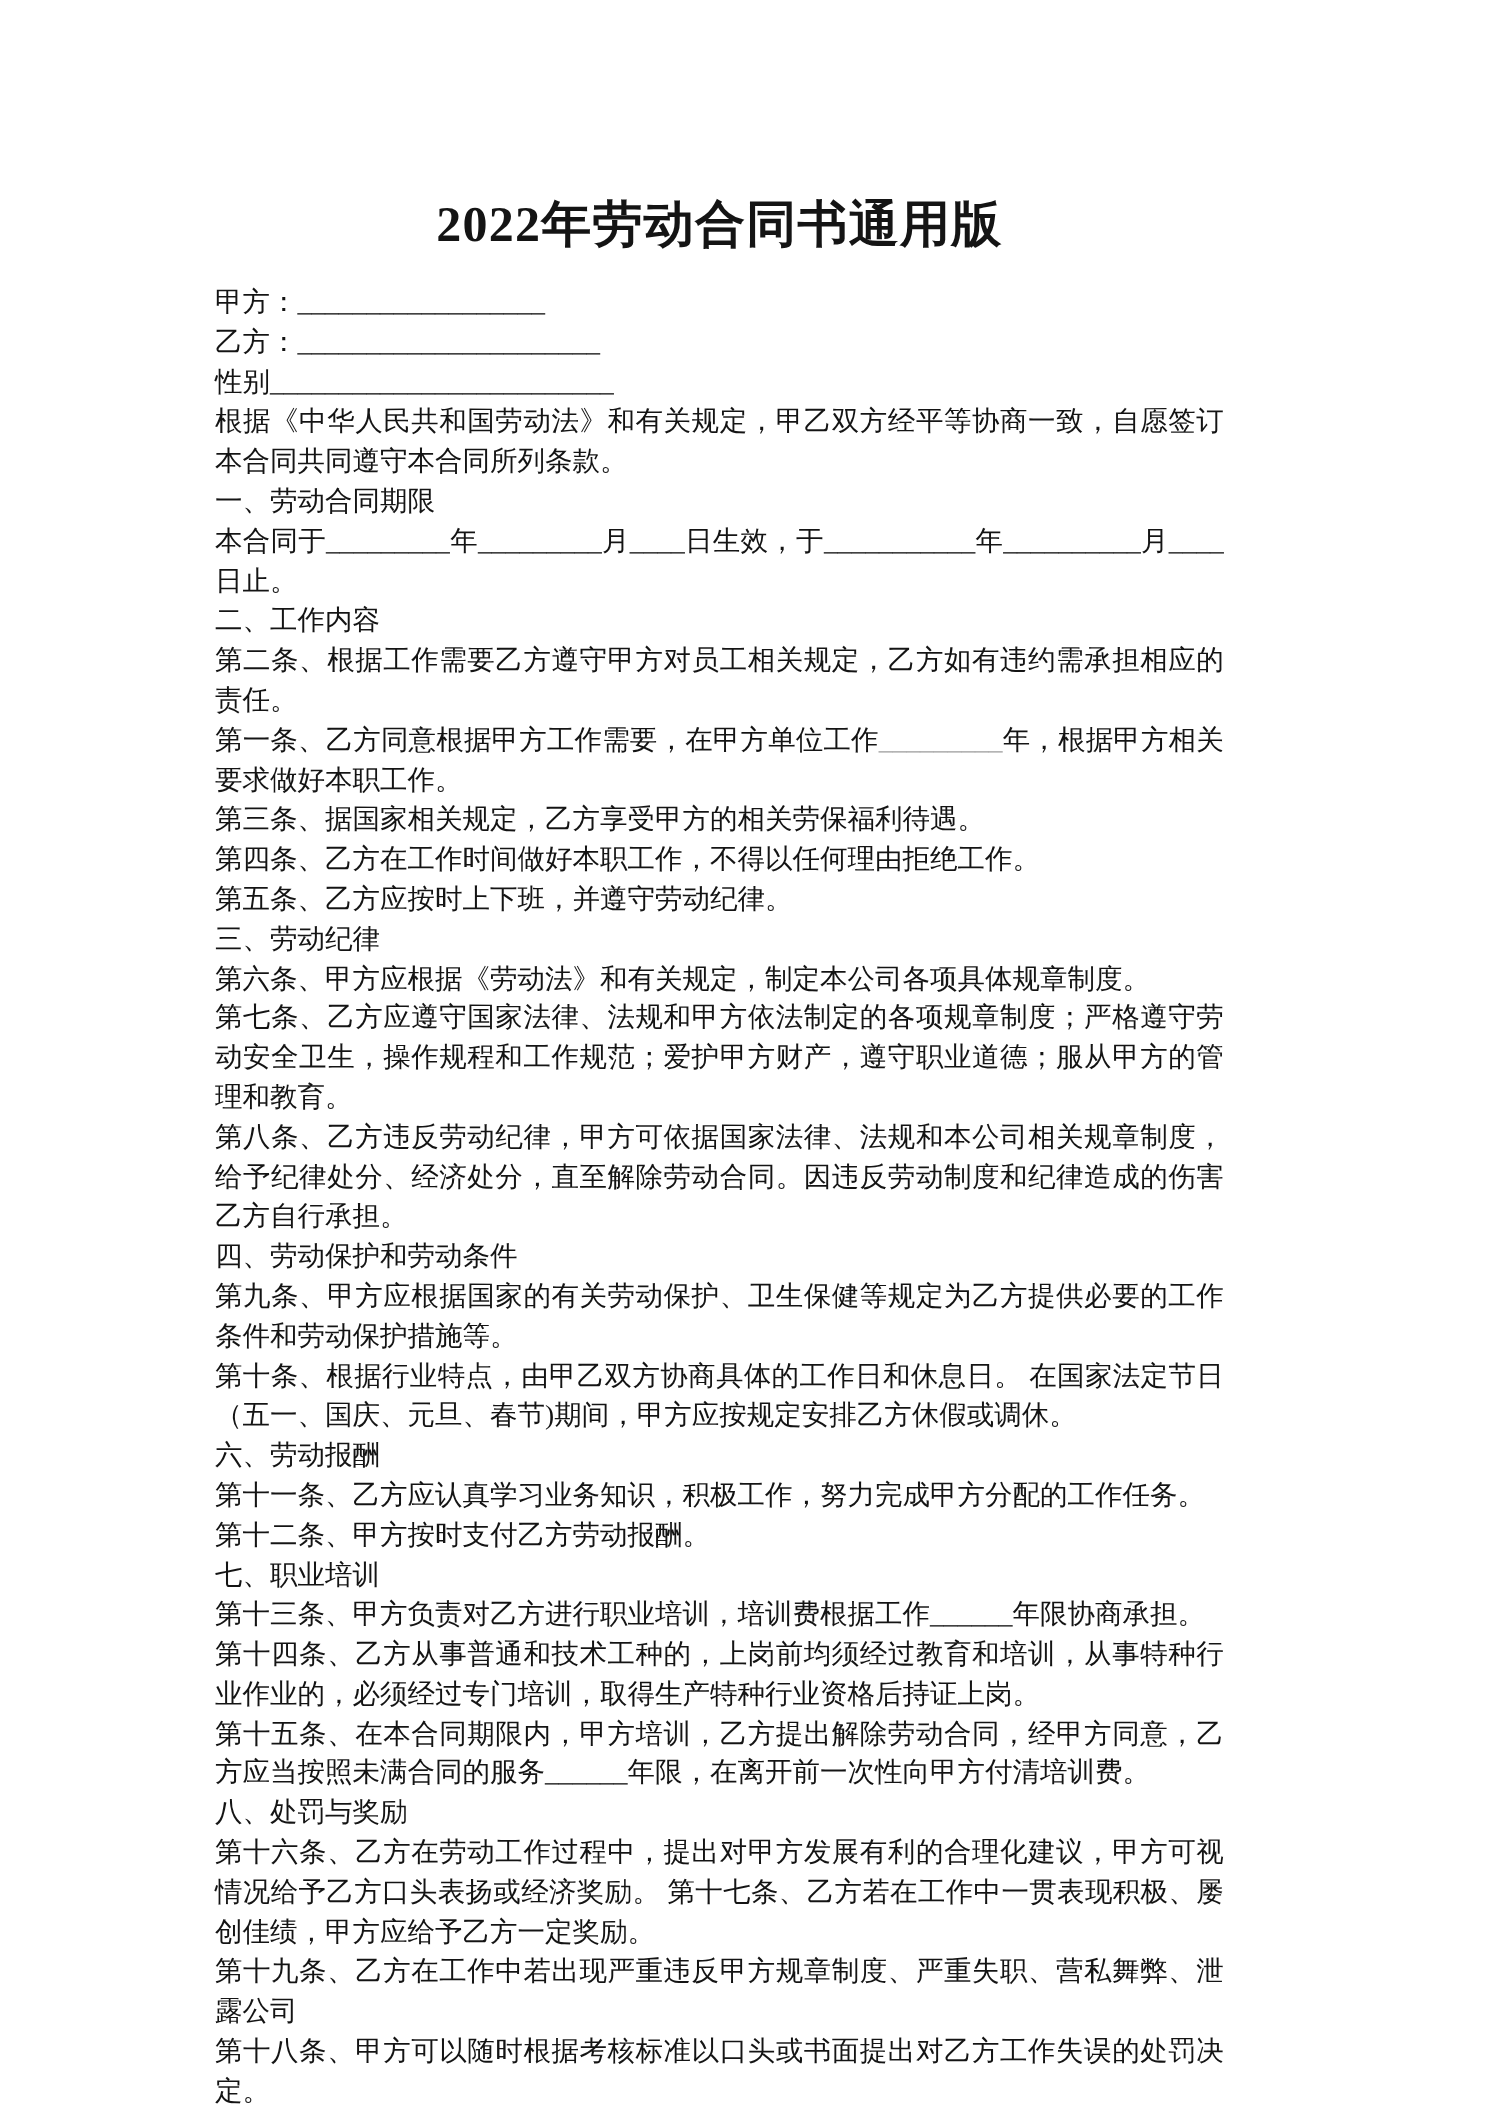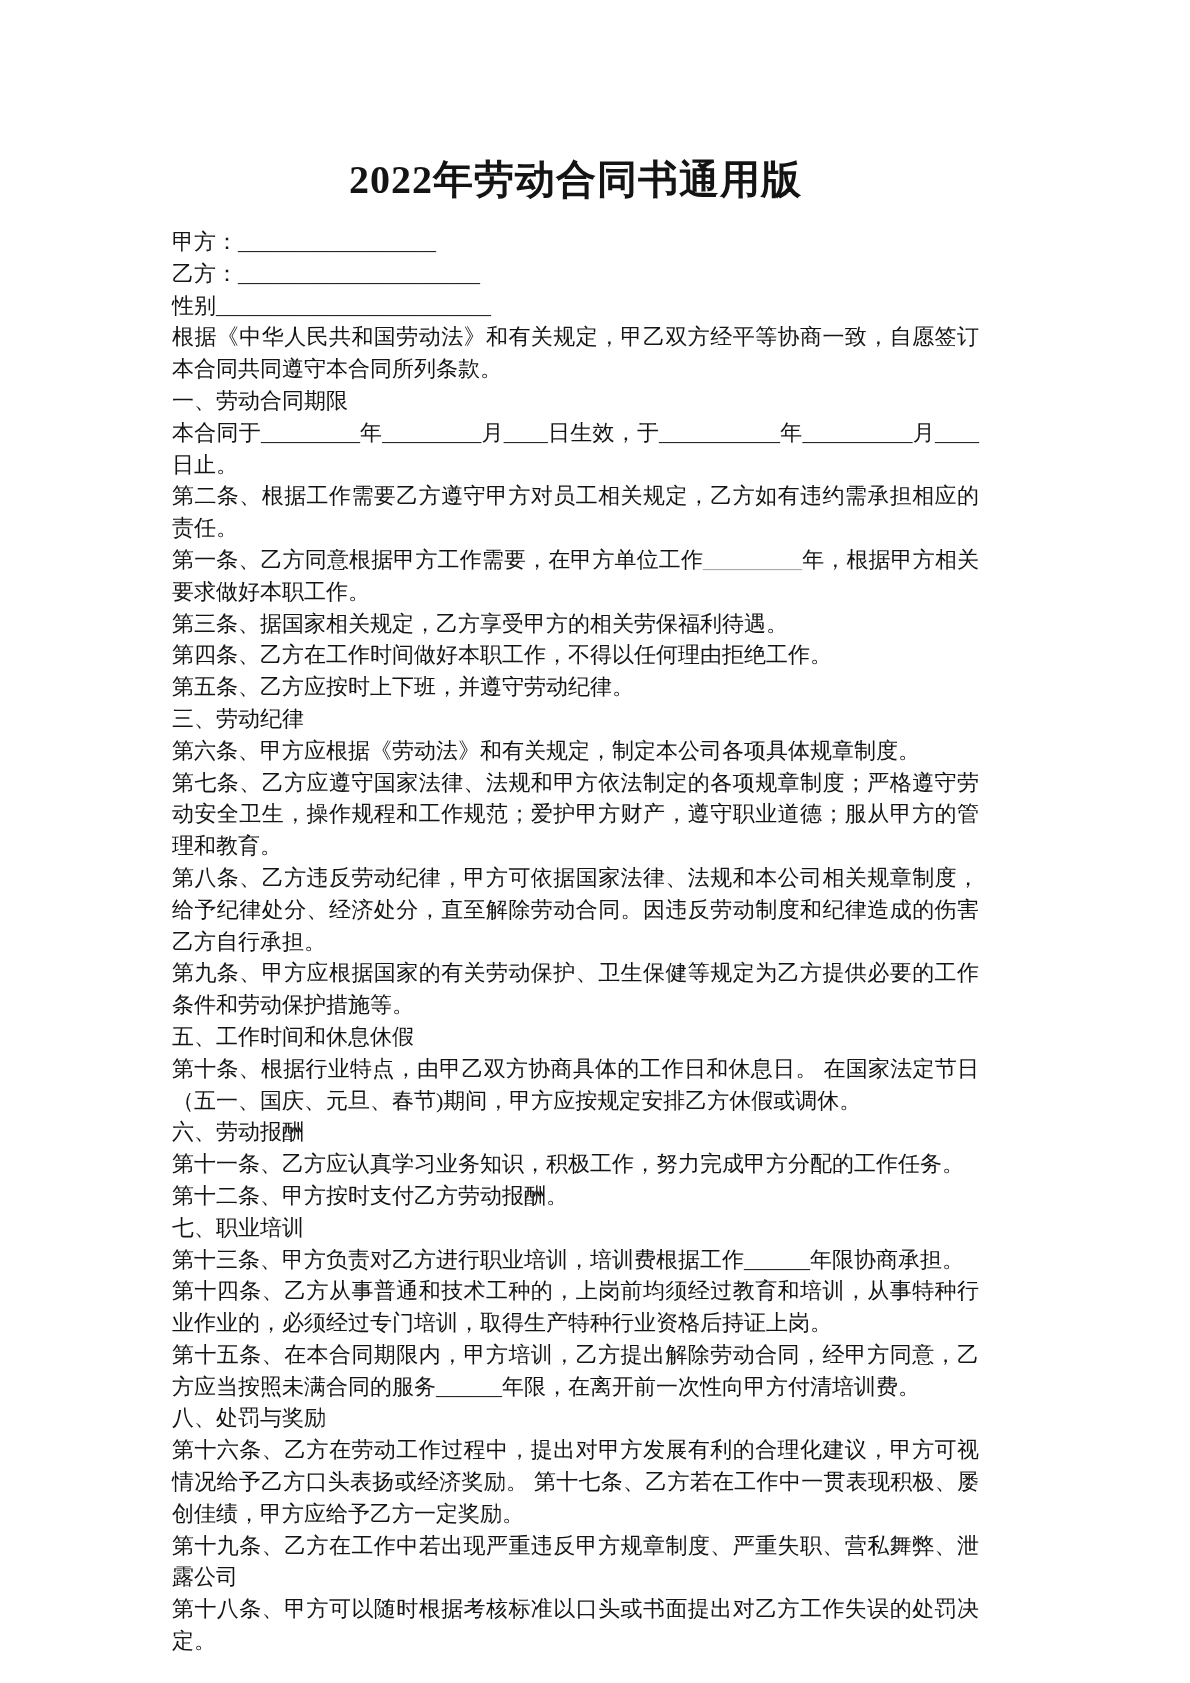--- a/index.html
+++ b/index.html
@@ -45,33 +45,34 @@
   <p class="line"><span>甲方：</span><span class="blank">__________________</span></p>
 
   <p class="line"><span>乙方：</span><span class="blank">______________________</span></p>
 
   <p class="line"><span>性别</span><span class="blank">_________________________</span></p>
 
 
   <p class="line">根据《中华人民共和国劳动法》和有关规定，甲乙双方经平等协商一致，自愿签订本合同共同遵守本合同所列条款。</p>
   <p class="line">一、劳动合同期限</p>
   <p class="line">本合同于_________年_________月____日生效，于___________年__________月____日止。</p>
+  <p class="line">二、工作内容</p>
 
   <p class="line">第二条、根据工作需要乙方遵守甲方对员工相关规定，乙方如有违约需承担相应的责任。</p>
 
   <p class="line"><span>第一条、乙方同意根据甲方工作需要，在甲方单位工作</span><span class="blank-gray">_________</span><span>年，根据甲方相关要求做好本职工作。</span></p>
   <p class="line">第三条、据国家相关规定，乙方享受甲方的相关劳保福利待遇。</p>
   <p class="line">第四条、乙方在工作时间做好本职工作，不得以任何理由拒绝工作。</p>
   <p class="line">第五条、乙方应按时上下班，并遵守劳动纪律。</p>
   <p class="line">三、劳动纪律</p>
   <p class="line">第六条、甲方应根据《劳动法》和有关规定，制定本公司各项具体规章制度。</p>
   <p class="line">第七条、乙方应遵守国家法律、法规和甲方依法制定的各项规章制度；严格遵守劳动安全卫生，操作规程和工作规范；爱护甲方财产，遵守职业道德；服从甲方的管理和教育。</p>
   <p class="line">第八条、乙方违反劳动纪律，甲方可依据国家法律、法规和本公司相关规章制度，给予纪律处分、经济处分，直至解除劳动合同。因违反劳动制度和纪律造成的伤害乙方自行承担。</p>
+  <p class="line">四、劳动保护和劳动条件</p>
   <p class="line">第九条、甲方应根据国家的有关劳动保护、卫生保健等规定为乙方提供必要的工作条件和劳动保护措施等。</p>
-  <p class="line">五、工作时间和休息休假</p>
   <p class="line">第十条、根据行业特点，由甲乙双方协商具体的工作日和休息日。 在国家法定节日（五一、国庆、元旦、春节)期间，甲方应按规定安排乙方休假或调休。</p>
   <p class="line">六、劳动报酬</p>
   <p class="line">第十一条、乙方应认真学习业务知识，积极工作，努力完成甲方分配的工作任务。</p>
   <p class="line">第十二条、甲方按时支付乙方劳动报酬。</p>
   <p class="line">七、职业培训</p>
   <p class="line">第十三条、甲方负责对乙方进行职业培训，培训费根据工作______年限协商承担。</p>
   <p class="line">第十四条、乙方从事普通和技术工种的，上岗前均须经过教育和培训，从事特种行业作业的，必须经过专门培训，取得生产特种行业资格后持证上岗。</p>
   <p class="line">第十五条、在本合同期限内，甲方培训，乙方提出解除劳动合同，经甲方同意，乙方应当按照未满合同的服务______年限，在离开前一次性向甲方付清培训费。</p>
   <p class="line">八、处罚与奖励</p>
   <p class="line">第十六条、乙方在劳动工作过程中，提出对甲方发展有利的合理化建议，甲方可视情况给予乙方口头表扬或经济奖励。 第十七条、乙方若在工作中一贯表现积极、屡创佳绩，甲方应给予乙方一定奖励。</p>

